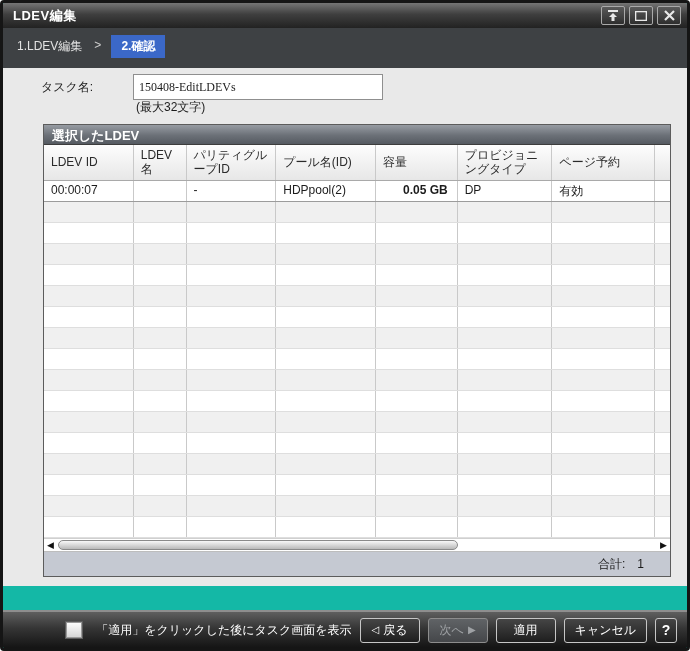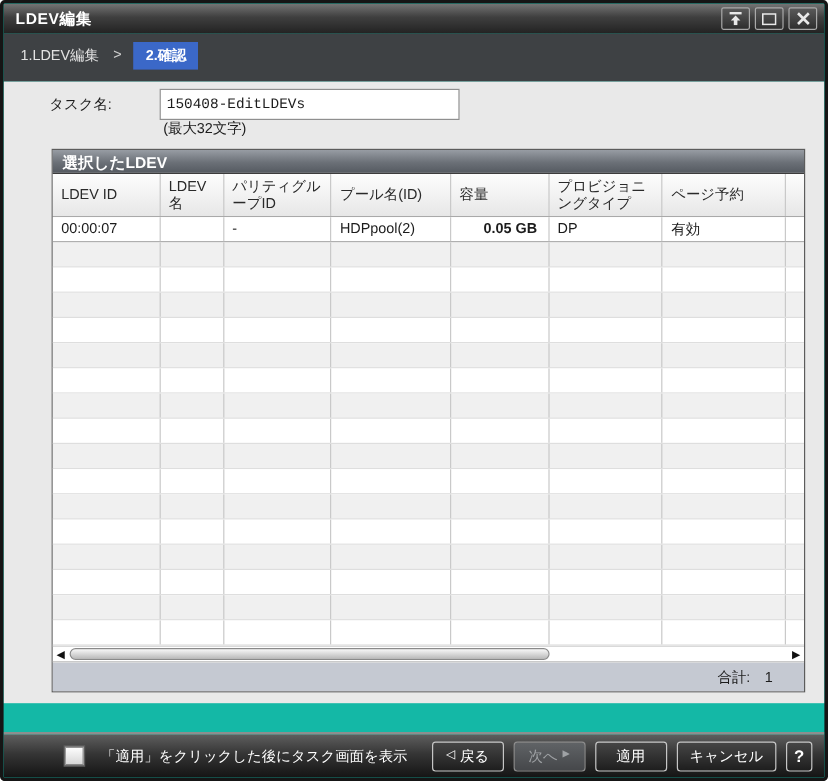--- a/index.html
+++ b/index.html
@@ -33,21 +33,21 @@
   .instruction {
     height:24px; background:#fafafa; border-top:1px solid #6e6e6e; border-bottom:1px solid #9d9d9d;
     font-size:12px; color:#1c1c1c; display:flex; align-items:center; padding-left:10px;
   }
   
   .content { position:relative; height:518px; background:#e9e9e9; }
   .task-label { position:absolute; left:38px; top:11px; font-size:12px; color:#1c1c1c; }
   .task-input {
     position:absolute; left:130px; top:6px; width:250px; height:21px;
     border:1px solid #8f8f8f; background:#ffffff; font-size:12px; color:#1c1c1c;
-    padding:12px 5px; font-family:Liberation Mono, monospace;
+    padding:12px 5px; font-family:Liberation Serif, serif;
   }
   .task-hint { position:absolute; left:133px; top:31px; font-size:12px; color:#1c1c1c; }
   
   .tablebox {
     position:absolute; left:40px; top:56px; width:628px;
     border:1px solid #5c5c5c; background:#ffffff;
   }
   .table-titlebar {
     height:20px; background:linear-gradient(#979ca3,#6b7077 55%,#555a61);
     color:#ffffff; font-size:13px; font-weight:bold; padding:2px 0 0 8px;
@@ -83,30 +83,30 @@
   .actionbar {
     position:absolute; left:0; bottom:0; width:100%; height:38px;
     border-top:2px solid #8e8e8e;
     background:linear-gradient(#5f5f5f,#353535 45%,#141414);
     display:flex; align-items:center; justify-content:flex-end; padding-right:10px; gap:8px;
   }
   .cb {
     width:16px; height:16px; background:linear-gradient(#fdfdfd,#d6d6d6);
     border:1px solid #9a9a9a; box-shadow:0 0 0 1px #5c5c5c; margin-right:6px; cursor:pointer;
   }
-  .cb-label { color:#ffffff; font-size:12px; margin-right:12px; }
+  .cb-label { color:#ffffff; font-size:12px; margin-right:0; }
   .btn {
     height:25px; min-width:60px; padding:0 10px; border:1px solid #c6c6c6; border-radius:3px;
     background:linear-gradient(#454545,#1e1e1e); color:#ffffff; font-size:12px;
     display:flex; align-items:center; justify-content:center; gap:4px; cursor:pointer;
     font-family:"Liberation Sans","DejaVu Sans",sans-serif;
   }
   .btn-cancel { min-width:76px; }
   .btn.disabled {
-    background:linear-gradient(#606366,#45474a); border-color:#8d8d8d; color:#9fa2a5; cursor:default;font-family:Liberation Mono, monospace;
+    background:linear-gradient(#606366,#45474a); border-color:#8d8d8d; color:#9fa2a5; cursor:default;
   }
   .btn .arr { font-size:10px; line-height:1; }
   .btn-help { min-width:22px; width:22px; padding:0; font-weight:bold; font-size:14px; }
 </style>
 </head>
 <body>
 
 <div class="window">
 
   <div class="titlebar">

